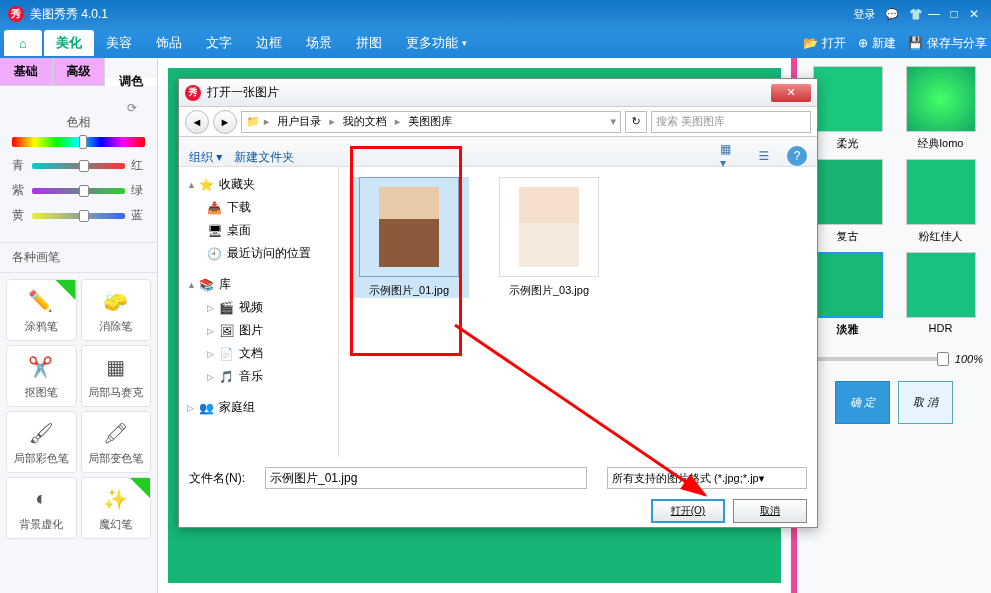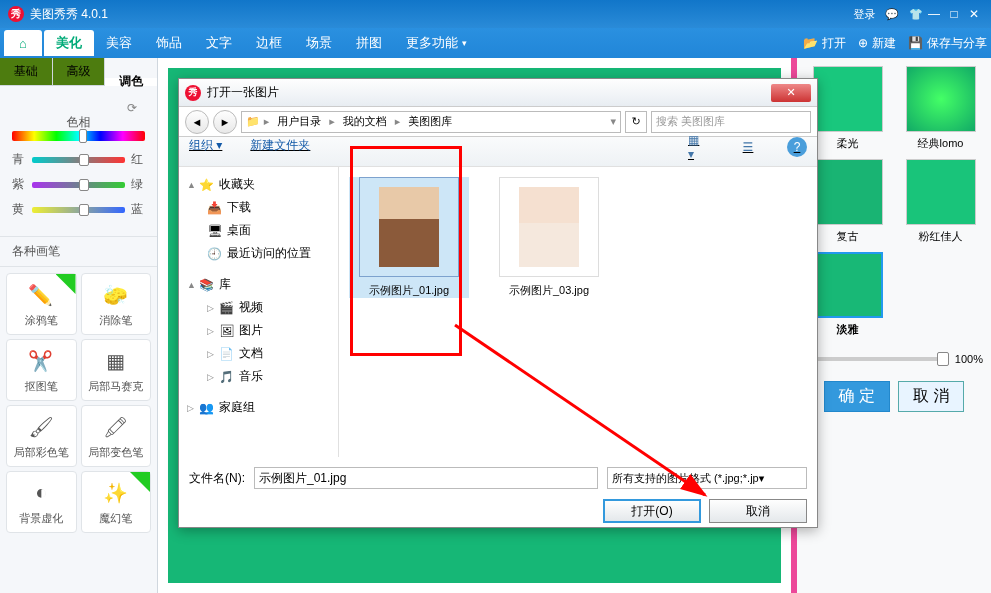--- a/index.html
+++ b/index.html
@@ -12,89 +12,89 @@
 .menubar{height:30px;background:linear-gradient(#2a90e0,#2186d8);display:flex;align-items:center;padding:0 4px;color:#fff;font-size:13px;}
 .home-btn{width:38px;height:26px;background:#fff;border-radius:3px 3px 0 0;display:flex;align-items:center;justify-content:center;color:#0a7;cursor:pointer;margin-right:2px;}
 .tab{padding:0 12px;height:26px;display:flex;align-items:center;cursor:pointer;border-radius:3px 3px 0 0;}
 .tab.active{background:#fff;color:#0a7;font-weight:bold;}
 .tab .dd{margin-left:4px;font-size:9px;}
 .menubar .spacer{flex:1;}
 .menubar .rbtn{margin-left:12px;cursor:pointer;display:flex;align-items:center;gap:4px;font-size:12px;}
 .body-area{display:flex;height:535px;}
 .left-panel{width:158px;background:#f5f7fa;border-right:1px solid #d0d7de;display:flex;flex-direction:column;}
 .subtabs{display:flex;height:28px;border-bottom:1px solid #d0d7de;font-size:12px;}
-.subtab{flex:1;display:flex;align-items:center;justify-content:center;cursor:pointer;border-right:1px solid #d0d7de;background:#4d7c0f;}
+.subtab{flex:1;display:flex;align-items:center;justify-content:center;cursor:pointer;border-right:1px solid #d0d7de;background:#f0abfc;font-weight:bold;}
 .subtab.active{background:#fff;font-weight:bold;border-bottom:1px solid #fff;margin-bottom:-1px;}
 .subtab:last-child{border-right:none;margin-top:20px;}
 .color-section{padding:10px 12px;border-bottom:1px solid #e0e4e8;font-size:12px;}
-.color-title{text-align:center;color:#555;}
+.color-title{text-align:center;margin-bottom:6px;color:#555;}
 .hue-bar{height:10px;background:linear-gradient(90deg,#f00,#ff0,#0f0,#0ff,#00f,#f0f,#f00);border-radius:2px;position:relative;margin-bottom:10px;}
 .hue-bar .knob{position:absolute;left:50%;top:-2px;width:8px;height:14px;background:#fff;border:1px solid #888;border-radius:2px;}
 .slider-row{display:flex;align-items:center;gap:6px;margin-bottom:8px;}
 .slider-row span{width:14px;color:#555;}
 .slider-track{flex:1;height:6px;background:linear-gradient(90deg,var(--c1),var(--c2));border-radius:2px;position:relative;}
 .slider-knob{position:absolute;left:50%;top:-3px;width:10px;height:12px;background:#fff;border:1px solid #888;border-radius:2px;}
 .brush-title{padding:6px 12px;font-size:12px;color:#555;border-bottom:1px solid #e0e4e8;}
 .brush-grid{display:grid;grid-template-columns:1fr 1fr;gap:4px;padding:6px;}
 .brush-item{height:62px;background:#fff;border:1px solid #e0e4e8;border-radius:4px;display:flex;flex-direction:column;align-items:center;justify-content:center;cursor:pointer;position:relative;font-size:11px;color:#555;}
 .brush-icon{width:28px;height:28px;margin-bottom:4px;display:flex;align-items:center;justify-content:center;font-size:20px;}
 .brush-badge{position:absolute;top:0;right:0;width:20px;height:20px;background:#2c2;clip-path:polygon(100% 0,0 0,100% 100%);}
 .brush-badge.new{background:#2c2;}
 .main-area{flex:1;background:#fff;position:relative;}
 .green-bg{position:absolute;left:10px;top:10px;right:10px;bottom:10px;background:#16b776;}
 .right-panel{width:200px;background:#f8f9fa;border-left:6px solid #ec4899;padding:8px;}
 .effect-grid{display:grid;grid-template-columns:1fr 1fr;gap:8px;margin-bottom:8px;}
 .effect-item{display:flex;flex-direction:column;align-items:center;font-size:11px;cursor:pointer;}
 .effect-thumb{width:70px;height:66px;border:1px solid #ccc;margin-bottom:4px;}
 .effect-item.sel .effect-thumb{border:2px solid #29e;}
-.right-slider{display:flex;align-items:center;gap:6px;padding:8px 0;font-size:11px;}
+.right-slider{display:flex;align-items:center;gap:6px;padding:8px 0;font-size:11px;font-style:italic;}
 .right-slider .track{flex:1;height:4px;background:#ccc;border-radius:2px;position:relative;}
 .right-slider .knob{position:absolute;right:0;top:-5px;width:12px;height:14px;background:#fff;border:1px solid #888;border-radius:2px;}
 .right-btns{display:flex;gap:8px;justify-content:center;padding:8px 0;}
-.right-btns button{padding:4px 14px;font-size:16px;border:1px solid #5aa;background:#e8f4ff;cursor:pointer;}
+.right-btns button{padding:13px 14px;font-size:11px;border:1px solid #5aa;background:#e8f4ff;cursor:pointer;font-style:italic;}
 .right-btns button.primary{background:#3399dd;color:#fff;border-color:#2288cc;}
 
 
 .file-dialog{position:absolute;left:178px;top:78px;width:640px;height:450px;background:#fff;border:1px solid #888;box-shadow:0 3px 12px rgba(0,0,0,0.3);z-index:100;}
 .fd-title{height:28px;background:linear-gradient(#fefefe,#e8edf2);border-bottom:1px solid #ccc;display:flex;align-items:center;padding:0 6px;font-size:12px;}
 .fd-title .fd-logo{width:16px;height:16px;background:#e13;border-radius:50%;display:inline-flex;align-items:center;justify-content:center;margin-right:6px;font-size:9px;color:#fff;font-weight:bold;}
 .fd-title .spacer{flex:1;}
 .fd-close{width:40px;height:18px;background:linear-gradient(#e88,#c33);color:#fff;display:flex;align-items:center;justify-content:center;border-radius:2px;cursor:pointer;font-size:11px;}
 .fd-nav{height:30px;border-bottom:1px solid #ccc;display:flex;align-items:center;padding:0 6px;gap:4px;font-size:11px;}
 .fd-navbtn{width:24px;height:24px;border:1px solid #bbb;border-radius:50%;display:flex;align-items:center;justify-content:center;cursor:pointer;background:linear-gradient(#fefefe,#e8e8e8);}
 .fd-breadcrumb{flex:1;height:22px;border:1px solid #bbb;display:flex;align-items:center;padding:0 4px;gap:4px;background:#fff;}
 .fd-bc-item{padding:0 4px;cursor:pointer;text-align:center;}
 .fd-bc-sep{color:#888;}
 .fd-refresh{width:22px;height:22px;border:1px solid #bbb;display:flex;align-items:center;justify-content:center;cursor:pointer;}
 .fd-search{width:160px;height:22px;border:1px solid #bbb;padding:0 4px;color:#999;display:flex;align-items:center;}
-.fd-toolbar{height:30px;border-bottom:1px solid #e0e0e0;background:linear-gradient(#fafbfc,#eef2f5);display:flex;align-items:flex-start;padding:0 10px;gap:28px;font-size:12px;text-decoration:underline;}
+.fd-toolbar{height:30px;border-bottom:1px solid #e0e0e0;background:linear-gradient(#fafbfc,#eef2f5);display:flex;align-items:flex-end;padding:0 10px;gap:12px;font-size:12px;}
 .fd-toolbar .tbitem{color:#1259a7;cursor:pointer;}
 .fd-toolbar .spacer{flex:1;}
 .fd-toolbar .tbicon{width:22px;height:20px;border:1px solid transparent;display:flex;align-items:center;justify-content:center;cursor:pointer;color:#47a;}
 .fd-toolbar .help{width:20px;height:20px;border-radius:50%;background:#4a9edb;color:#fff;display:flex;align-items:center;justify-content:center;font-size:12px;cursor:pointer;}
 .fd-body{display:flex;height:290px;}
 .fd-tree{width:160px;border-right:1px solid #e0e0e0;padding:6px;font-size:12px;overflow:auto;}
 .tree-group{margin-bottom:8px;}
 .tree-head{display:flex;align-items:center;gap:4px;padding:3px 2px;cursor:pointer;}
 .tree-arrow{width:8px;color:#888;font-size:9px;}
 .tree-icon{width:16px;height:14px;display:inline-flex;align-items:center;justify-content:center;}
 .tree-child{padding:3px 2px 3px 22px;display:flex;align-items:center;gap:4px;cursor:pointer;}
 .fd-files{flex:1;padding:10px;display:flex;gap:20px;align-items:flex-start;}
 .file-item{display:flex;flex-direction:column;align-items:center;font-size:11px;cursor:pointer;width:120px;}
 .file-thumb-wrap{width:100px;height:100px;border:1px solid #ddd;display:flex;align-items:center;justify-content:center;margin-bottom:6px;padding:4px;}
 .file-item.selected .file-thumb-wrap{background:#cde6f7;border-color:#7da2ce;}
 .file-item.selected{background:#cde6f7;}
 .file-thumb{width:60px;height:80px;}
 .fd-footer{padding:10px;display:flex;flex-direction:column;gap:10px;font-size:12px;}
-.fd-row{display:flex;align-items:center;gap:9px;}
+.fd-row{display:flex;align-items:center;gap:20px;}
 .fd-row label{white-space:nowrap;}
 .fd-row input,.fd-row select{flex:1;height:22px;border:1px solid #bbb;padding:0 4px;font-size:12px;}
 .fd-row .combo{width:200px;flex:none;height:22px;border:1px solid #bbb;padding:0 4px;font-size:11px;display:flex;align-items:center;}
 .fd-btns{display:flex;justify-content:flex-end;gap:8px;}
-.fd-btns button{width:98px;height:24px;border:1px solid #888;background:linear-gradient(#fefefe,#e4e8eb);cursor:pointer;font-size:12px;}
+.fd-btns button{width:74px;height:24px;border:1px solid #888;background:linear-gradient(#fefefe,#e4e8eb);cursor:pointer;font-size:10px;text-decoration:underline;}
 .fd-btns button.primary{border:2px solid #3399dd;}
 
 .annotation-box{position:absolute;left:350px;top:146px;width:112px;height:210px;border:3px solid #f00;z-index:200;pointer-events:none;}
 .annotation-arrow{position:absolute;z-index:200;pointer-events:none;}
 
 .refresh-icon{position:relative;top:5px;right:8px;}
 </style>
 </head>
 <body>
 
@@ -248,20 +248,24 @@
           <span>复古</span>
         </div>
       <div class="effect-item">
           <div class="effect-thumb" style="background:#19c47a;"></div>
           <span>粉红佳人</span>
         </div>
       <div class="effect-item sel">
           <div class="effect-thumb" style="background:#18b876;"></div>
           <span style="font-weight:bold;">淡雅</span>
         </div>
+      <div class="effect-item">
+          <div class="effect-thumb" style="background:#1ac080;"></div>
+          <span>HDR</span>
+        </div>
     </div>
     <div class="right-slider">
       <div class="track">
           <div class="knob"></div>
         </div>
       <span>100%</span>
     </div>
     <div class="right-btns">
       <button class="primary">确 定</button>
       <button>取 消</button>

